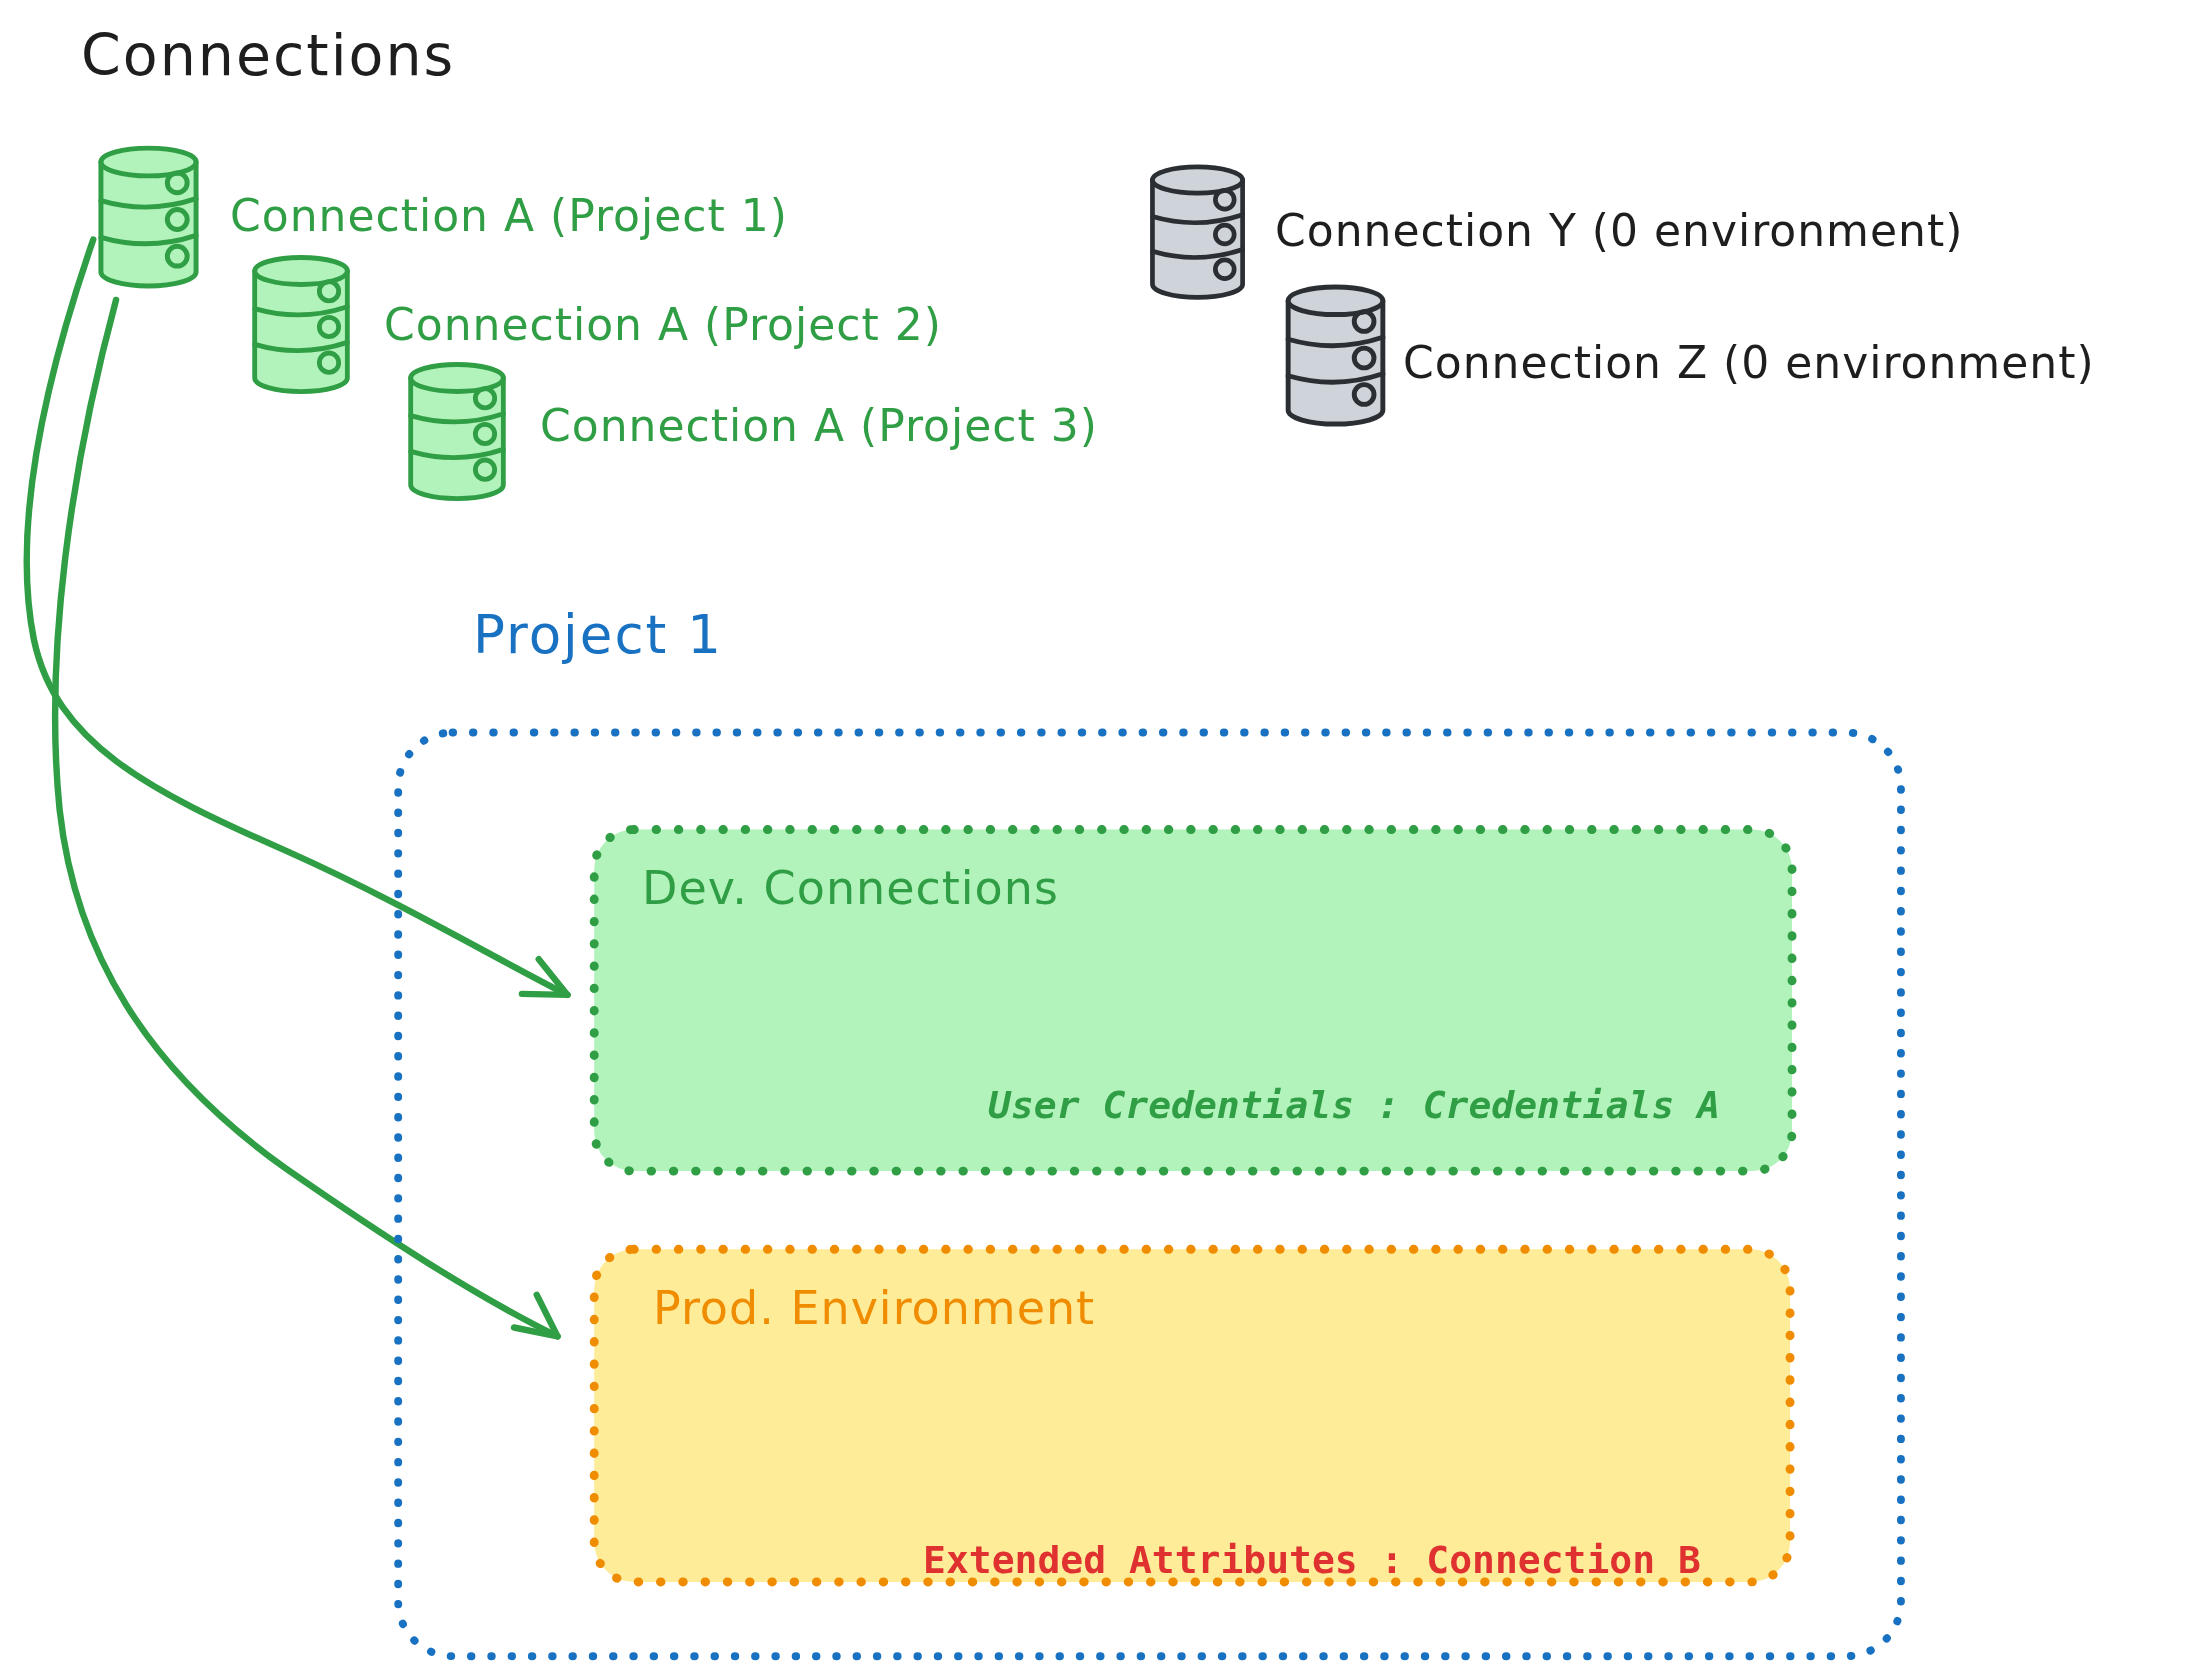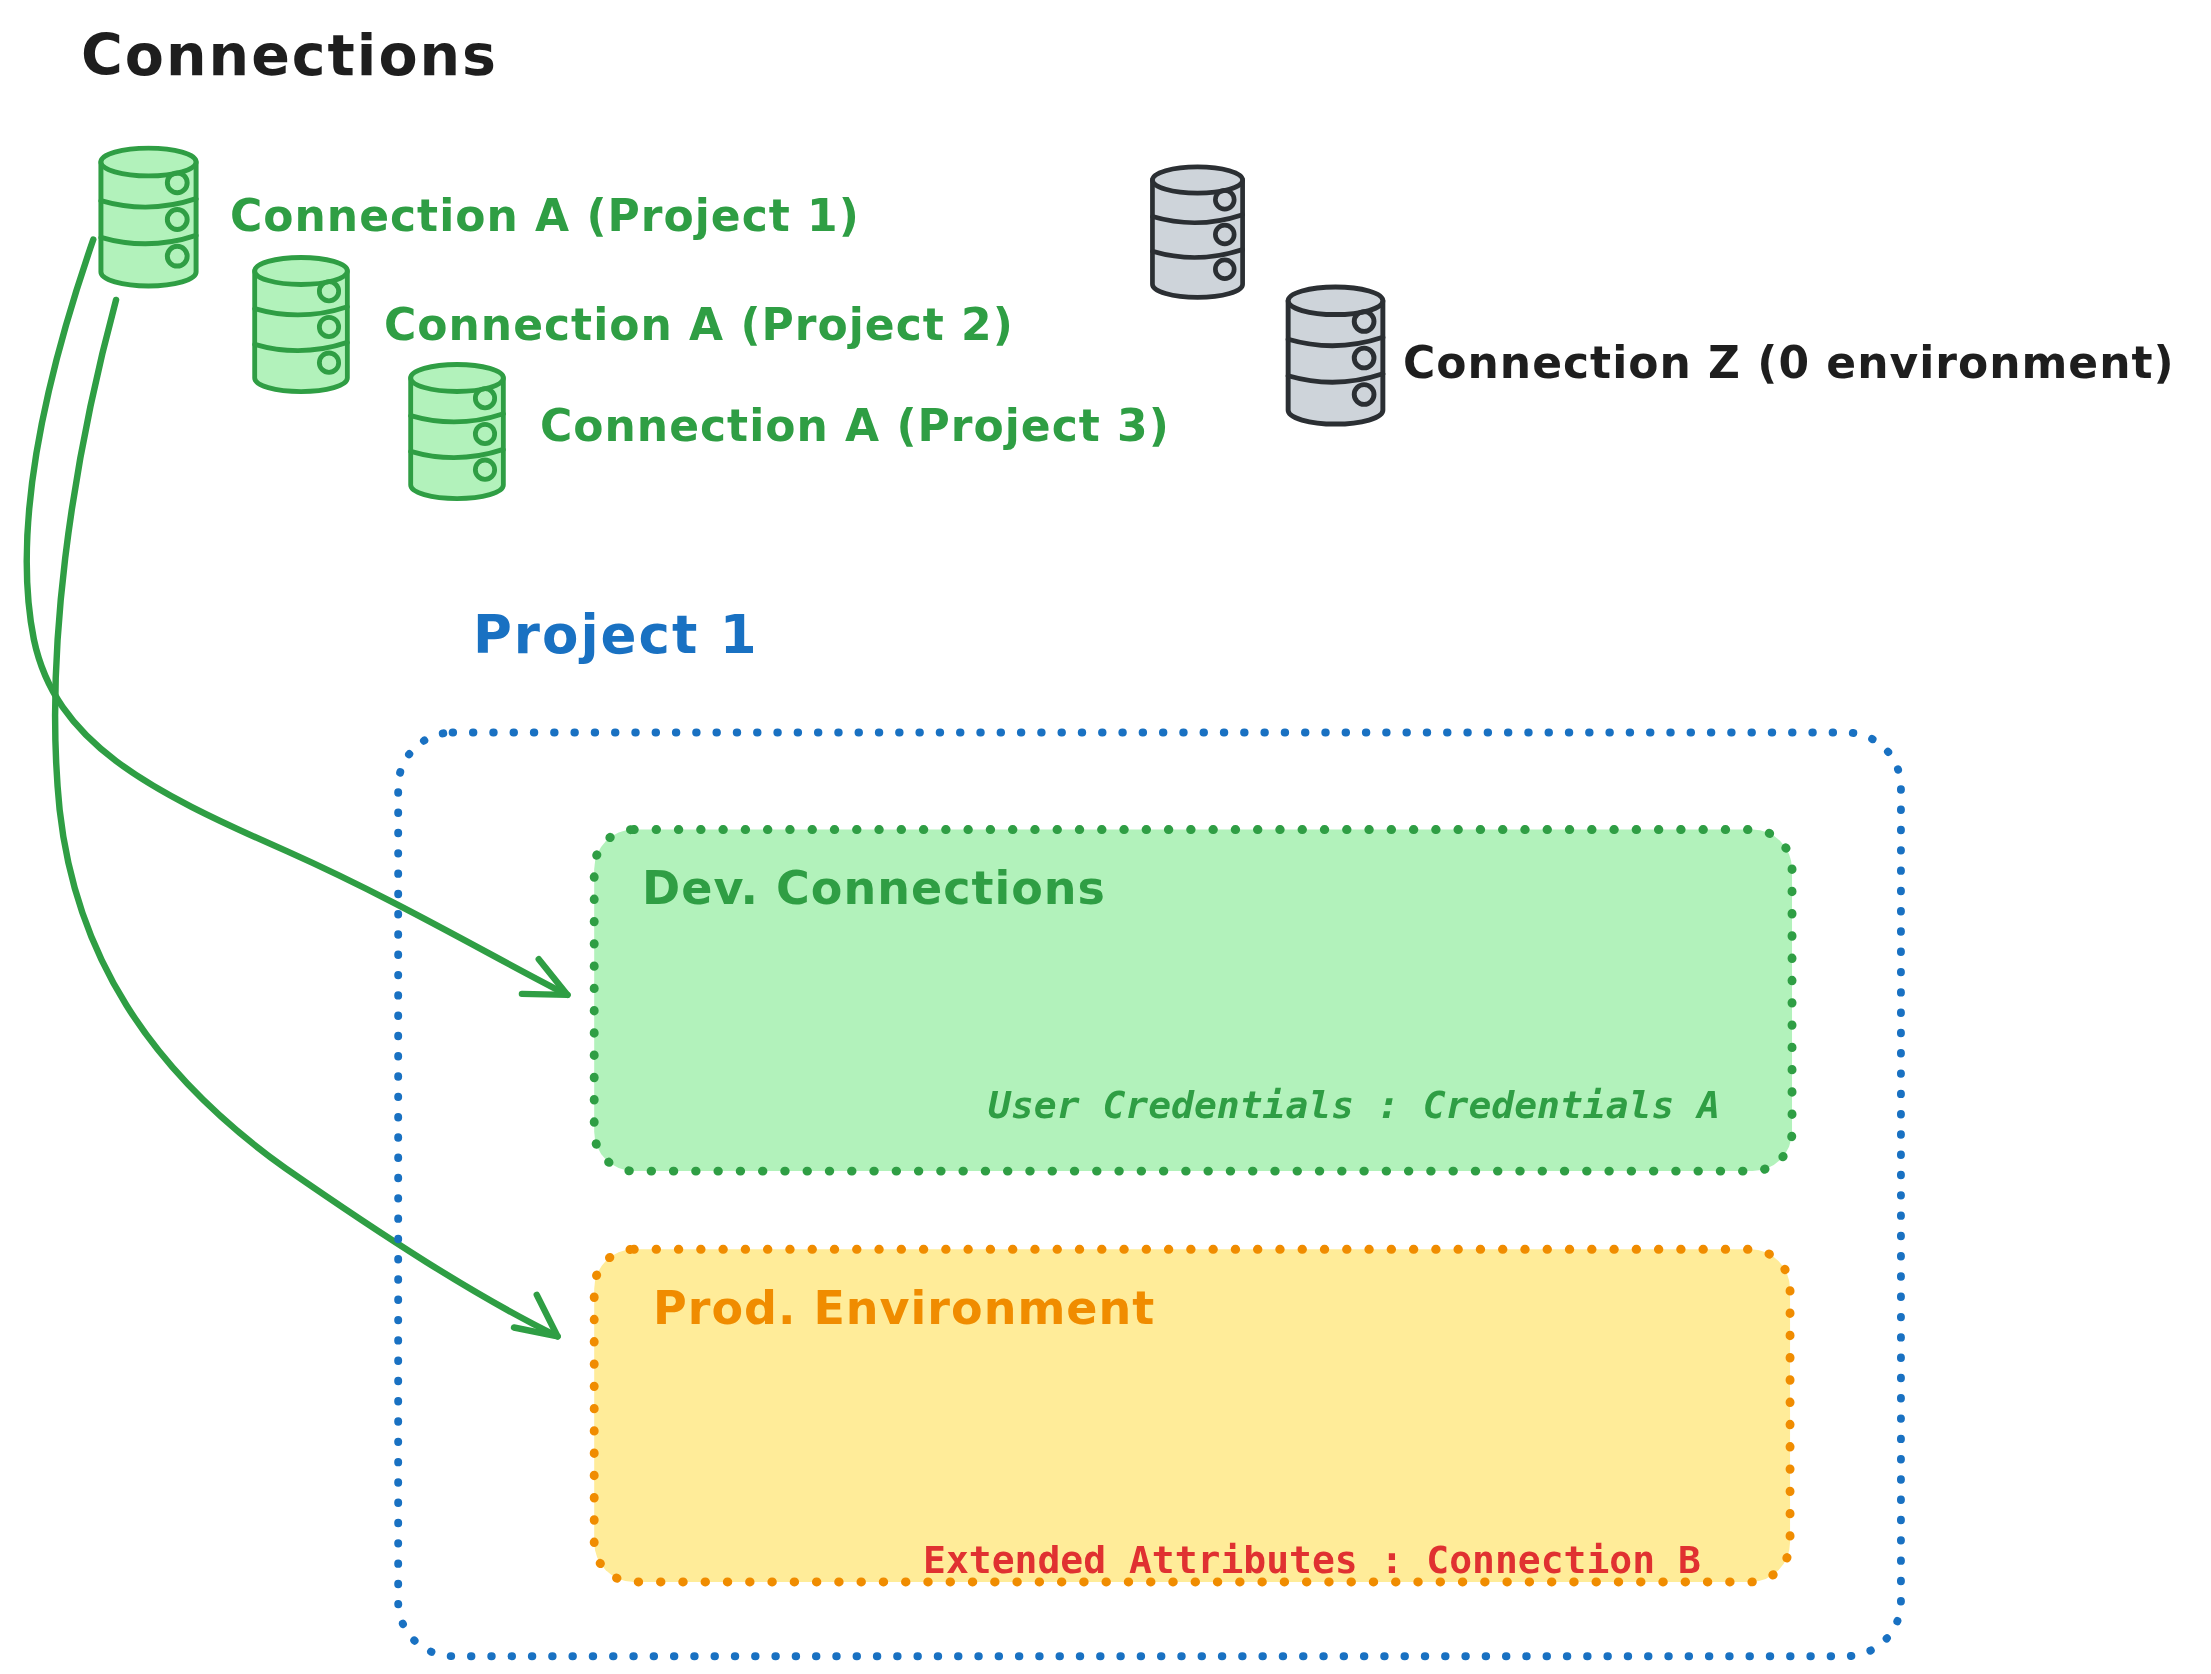--- a/index.html
+++ b/index.html
@@ -4,21 +4,21 @@
 <style>
   html,body{margin:0;padding:0;background:#ffffff;}
   .canvas{
     position:relative;
     width:2212px;height:1674px;
     background:#ffffff;
     overflow:hidden;
     font-family:"DejaVu Sans",sans-serif;
   }
   .layer{position:absolute;left:0;top:0;width:2212px;height:1674px;}
-  .txt{position:absolute;white-space:nowrap;font-weight:bold;}
+  .txt{position:absolute;white-space:nowrap;font-weight:normal;}
   .t-title{left:81px;top:22px;font-size:57px;color:#1e1e1e;letter-spacing:2px;}
   .t-project{left:473px;top:604px;font-size:53px;color:#1971c2;letter-spacing:2px;}
   .t-conn{font-size:44px;color:#2f9e44;letter-spacing:1px;}
   .t-conn-gray{font-size:44px;color:#1e1e1e;letter-spacing:1px;}
   .t-env{font-size:46px;letter-spacing:1px;}
   .t-dev{left:642px;top:861px;color:#2f9e44;}
   .t-prod{left:653px;top:1281px;color:#f08c00;}
   .t-mono{font-family:"DejaVu Sans Mono",monospace;font-size:38px;font-weight:bold;}
   .t-cred-a{left:988px;top:1083px;color:#2f9e44;font-style:italic;}
   .t-cred-b{left:923px;top:1445px;color:#e03131;line-height:46px;white-space:pre;}
@@ -85,20 +85,21 @@
         <use href="#db-cyl"></use>
       </svg>
   </div>
 
   <div class="txt t-title">Connections</div>
 
   <div class="txt t-conn" style="left:230px;top:190px;">Connection A (Project 1)</div>
   <div class="txt t-conn" style="left:384px;top:299px;text-align:right;">Connection A (Project 2)</div>
   <div class="txt t-conn" style="left:540px;top:400px;">Connection A (Project 3)</div>
 
+  <div class="txt t-conn-gray" style="left:1275px;top:205px;">Connection Y (0 environment)</div>
   <div class="txt t-conn-gray" style="left:1403px;top:337px;">Connection Z (0 environment)</div>
 
   <div class="txt t-project">Project 1</div>
 
   <div class="txt t-env t-dev">Dev. Connections</div>
   <div class="txt t-mono t-cred-a">User Credentials : Credentials A</div>
 
   <div class="txt t-env t-prod">Prod. Environment</div>
   <div class="txt t-mono t-cred-b">
     <div>Extended Attributes : Connection B</div>

